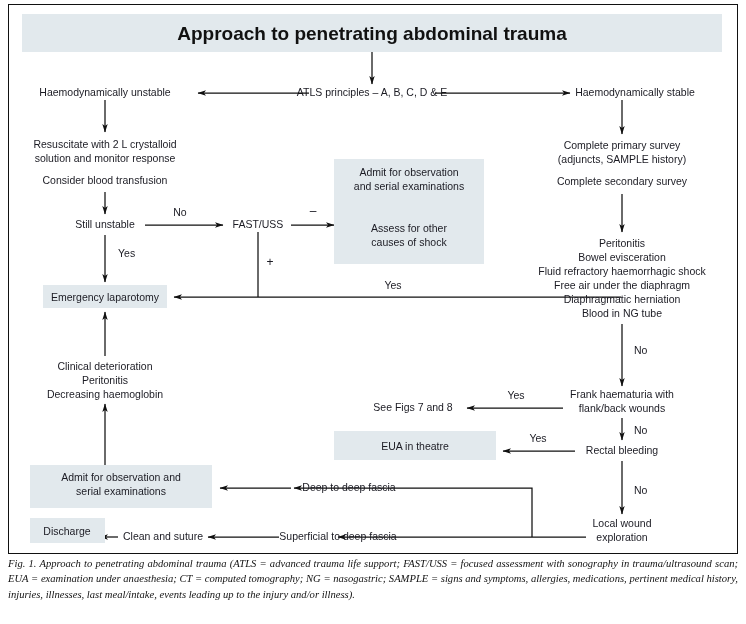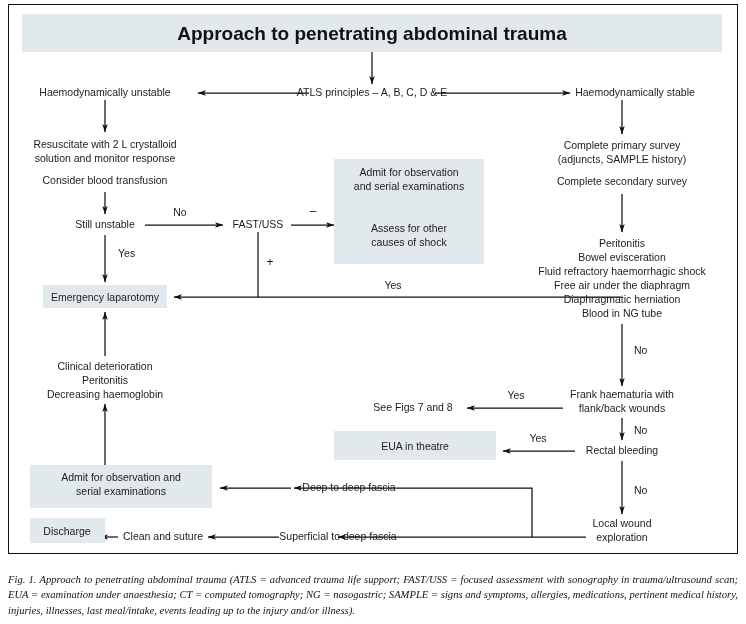--- a/index.html
+++ b/index.html
@@ -45,21 +45,21 @@
     font-size:10.5px;
     fill:#1b1b23;
   }
   .sign-text{
     font-family:"Liberation Sans", sans-serif;
     font-size:12px;
     fill:#1b1b23;
   }
   #caption{
     position:absolute;
-    left:8px;top:572px;
+    left:8px;top:556px;
     width:730px;
     font-family:"Liberation Serif", serif;
     font-style:italic;
     font-size:10.6px;
     line-height:1.45;
     color:#111111;
     text-align:justify;
   }
 </style>
 </head>

